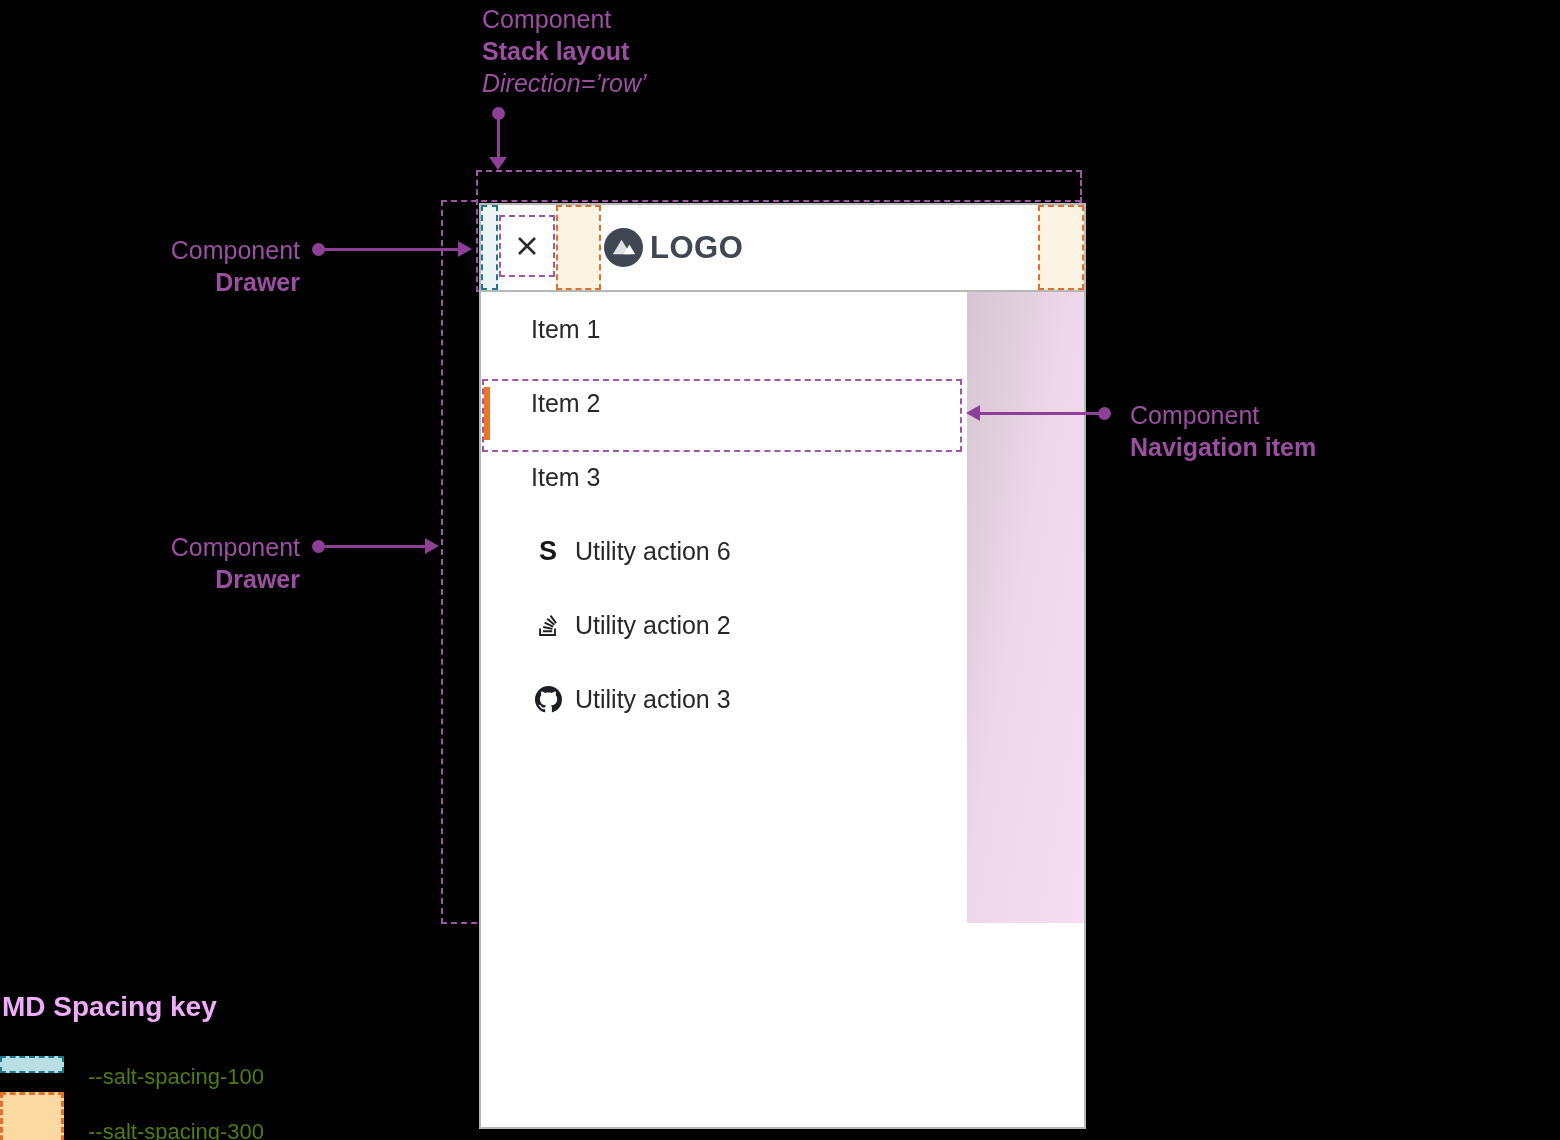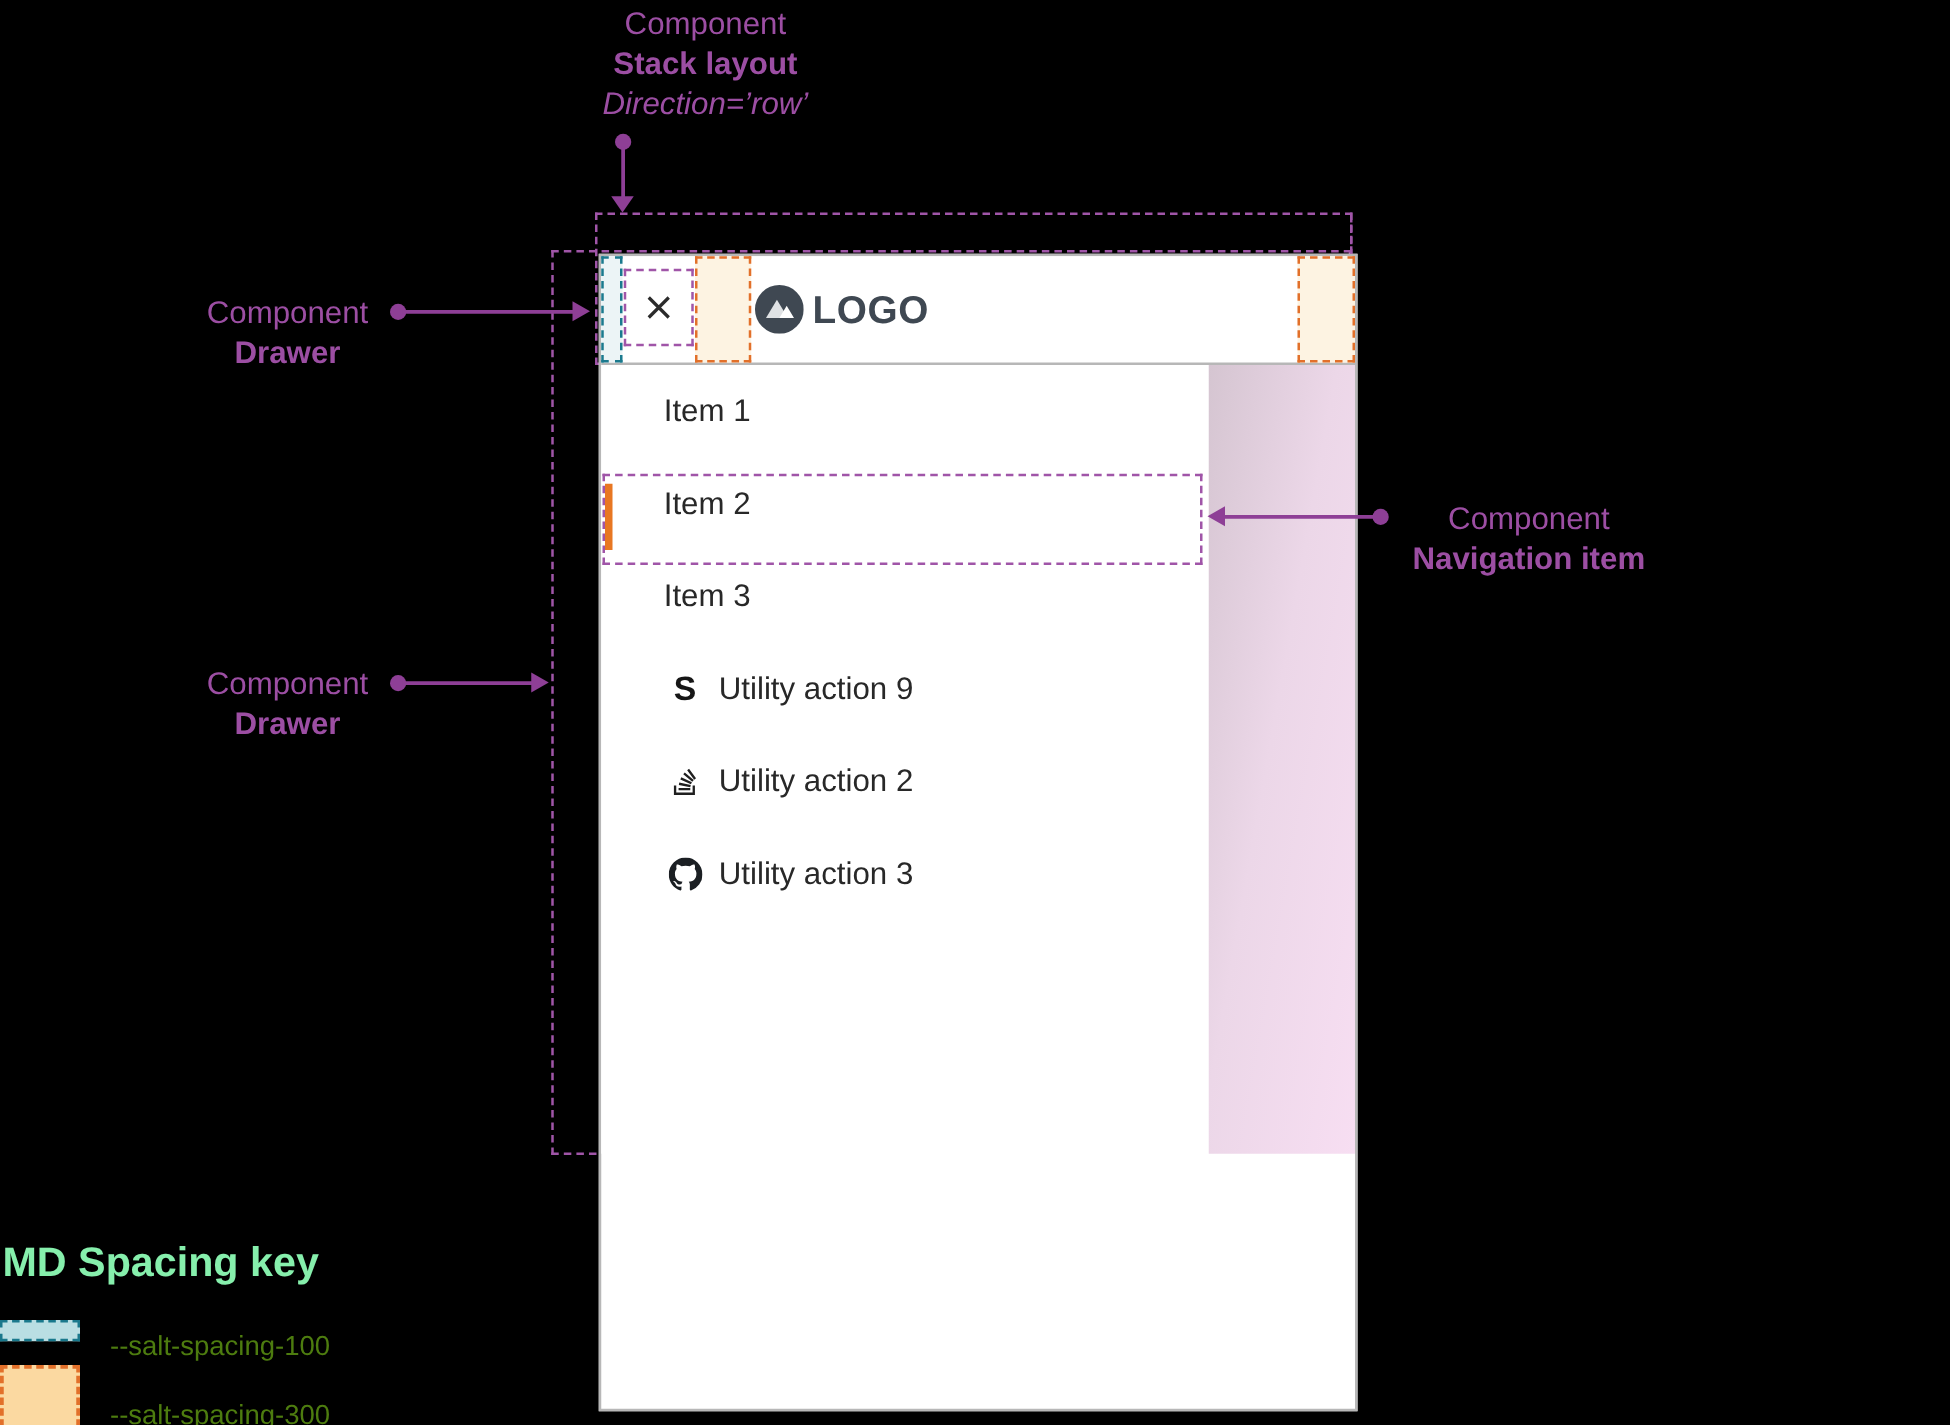--- a/index.html
+++ b/index.html
@@ -2,21 +2,21 @@
 <html><head>
 <meta charset="utf-8">
 <style>
   html,body{margin:0;padding:0;background:#000;}
   .canvas{
     position:relative;width:1560px;height:1140px;background:#000;overflow:hidden;
     font-family:"Liberation Sans","DejaVu Sans",sans-serif;
   }
   
   .ann{position:absolute;color:#9c4ea3;font-size:25px;line-height:32px;z-index:6;}
-  .ann .ln{display:block;text-align:center;}
+  .ann .ln{display:block;}
   .ann .b{font-weight:bold;}
   .ann .i{font-style:italic;}
   .ann.right-align{text-align:right;}
   
   .dot{position:absolute;width:13px;height:13px;border-radius:50%;background:#8e3f96;z-index:6;}
   .stem{position:absolute;background:#8e3f96;z-index:6;}
   .arr{position:absolute;width:0;height:0;z-index:6;}
   .arr.right{border-top:8px solid transparent;border-bottom:8px solid transparent;border-left:14px solid #8e3f96;}
   .arr.left{border-top:8px solid transparent;border-bottom:8px solid transparent;border-right:14px solid #8e3f96;}
   .arr.down{border-left:9px solid transparent;border-right:9px solid transparent;border-top:13px solid #8e3f96;}
@@ -41,21 +41,21 @@
   .logo-text{font-size:31px;font-weight:800;color:#3f4852;letter-spacing:.5px;}
   .body{display:flex;height:631px;}
   .nav{width:486px;background:#fff;box-sizing:border-box;}
   .scrim{flex:1;background:linear-gradient(100deg,#d5c5d1 0%,#ecd7e8 45%,#f7def2 100%);}
   .row{height:74px;display:flex;align-items:center;padding-left:50px;font-size:25px;color:#282828;cursor:pointer;}
   .row.util{padding-left:53px;gap:13px;}
   .uicon{width:28px;display:flex;justify-content:center;align-items:center;}
   .s-glyph{font-size:27px;font-weight:bold;color:#161616;line-height:1;}
   .active-bar{position:absolute;left:484px;top:387px;width:6px;height:53px;background:#e87722;z-index:5;}
   
-  .legend-title{position:absolute;left:2px;top:991px;font-size:33px;font-weight:bold;color:#86efac;}
+  .legend-title{position:absolute;left:2px;top:991px;font-size:28px;font-weight:bold;color:#f0abfc;}
   .swatch{position:absolute;left:0;box-sizing:border-box;}
   .swatch.teal{top:1056px;width:64px;height:17px;background:#b9dee3;border:2px dashed #19788c;}
   .swatch.orange{top:1092px;width:64px;height:58px;background:#fbd9a1;border:3px dashed #e2702a;}
   .legend-label{position:absolute;left:88px;font-size:22px;color:#4d7c0f;margin-top:12px;}
   .legend-label.l1{top:1052px;}
   .legend-label.l2{top:1107px;}
 </style>
 </head>
 <body>
 
@@ -101,21 +101,21 @@
         <div class="row">
           <span>Item 2</span>
         </div>
         <div class="row">
           <span>Item 3</span>
         </div>
         <div class="row util">
           <span class="uicon">
             <span class="s-glyph">S</span>
           </span>
-          <span>Utility action 9</span>
+          <span>Utility action 6</span>
         </div>
         <div class="row util">
           <span class="uicon">
             <svg width="25" height="25" viewBox="0 0 24 24" fill="#1f1f1f">
               <path d="M17.36 20.2v-5.38h1.79V22H3v-7.18h1.8v5.38zM6.59 18.41h8.98v-1.8H6.59zM6.77 14.32l8.79 1.85.37-1.76-8.79-1.85zM7.93 10.11l8.14 3.78.76-1.63-8.14-3.78zM10.19 6.12l6.9 5.76 1.15-1.37-6.9-5.76zM14.63 2l-1.44 1.07 5.36 7.21 1.44-1.07z"></path>
             </svg>
           </span>
           <span>Utility action 2</span>
         </div>
         <div class="row util">

